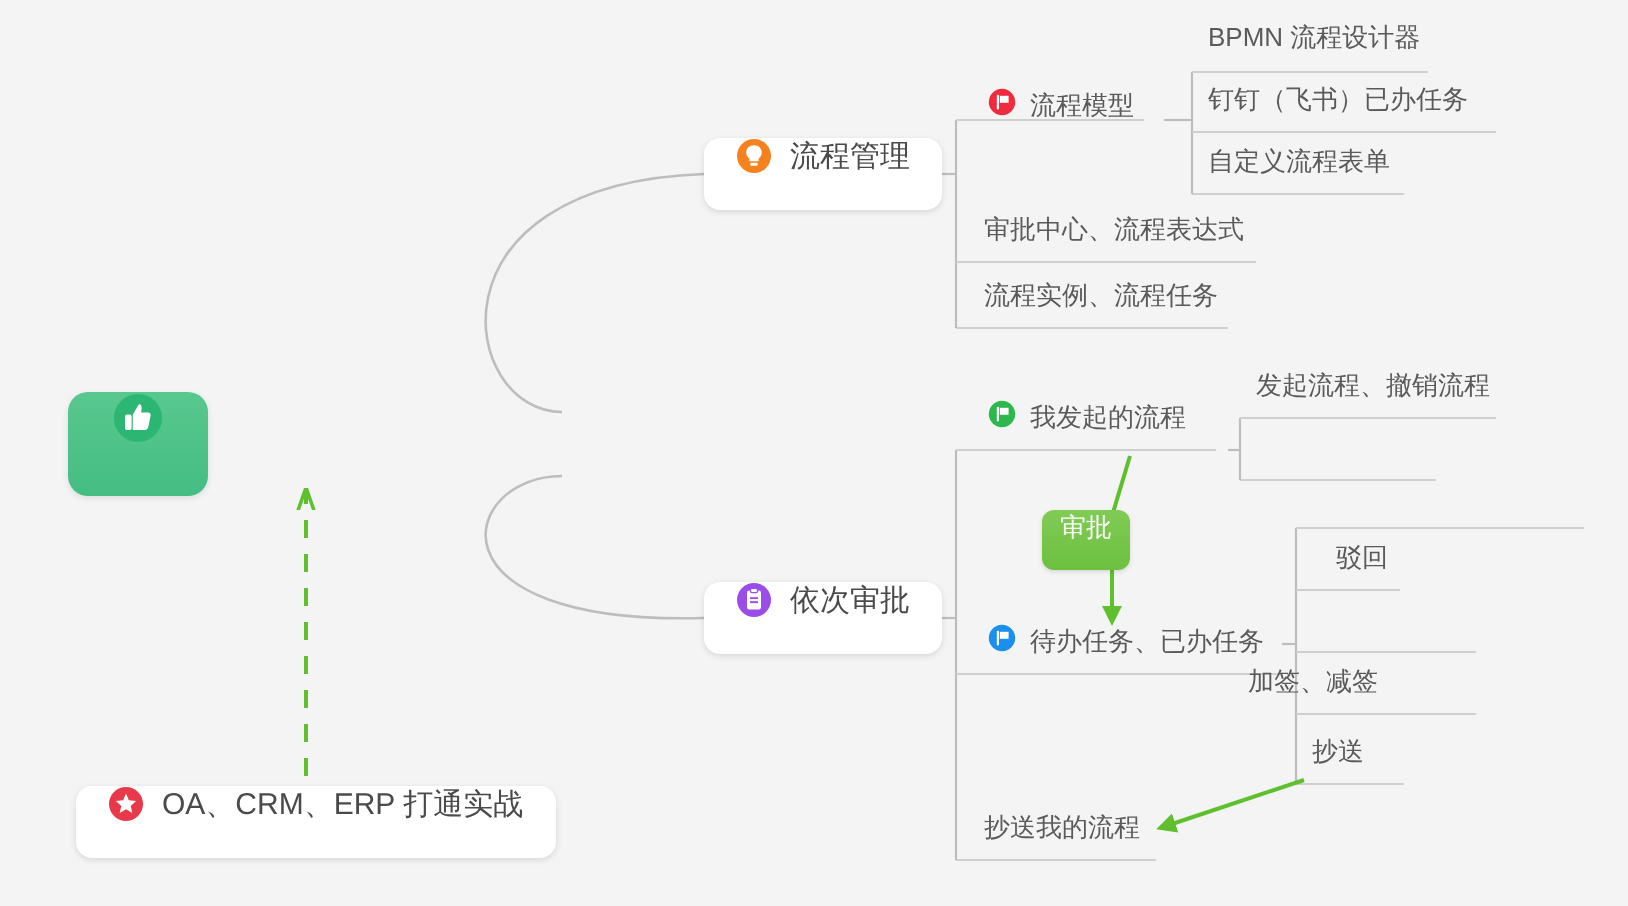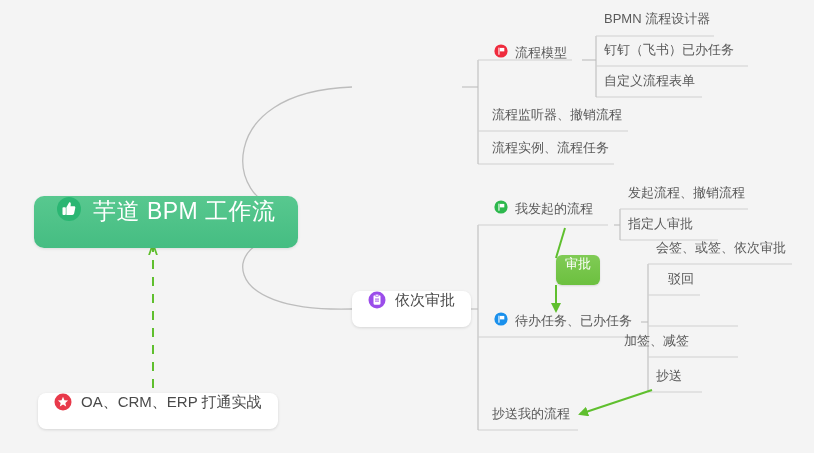--- a/index.html
+++ b/index.html
@@ -181,34 +181,45 @@
     <span class="icon icon-lg">
       <svg viewBox="0 0 26 26" width="26" height="26" aria-hidden="true">
         <circle cx="13" cy="13" r="12" fill="#2bb673"></circle>
         <path d="M10.4 11.3 L13.1 6.6 C13.4 6.0 14.3 6.0 14.6 6.7
                  C14.9 7.4 14.9 8.9 14.5 10.2 L18.1 10.2
                  C18.9 10.2 19.5 10.9 19.3 11.7 L18.1 17.6
                  C17.9 18.4 17.2 19.0 16.4 19.0 L10.4 19.0 Z" fill="#ffffff"></path>
         <rect x="6.5" y="11.2" width="3.3" height="7.8" rx="0.9" fill="#ffffff"></rect>
       </svg>
     </span>
-    <span class="node-label">芋道 BPM 工作流</span>
   </div>
 
   <div class="node card-node" style="left:38px; top:393px;">
     <span class="icon icon-md">
       <svg viewBox="0 0 18 18" width="18" height="18" aria-hidden="true">
         <circle cx="9" cy="9" r="8.5" fill="#e8394a"></circle>
         <path d="M9 3.8 L10.45 7.15 L14.05 7.5 L11.35 9.95 L12.15 13.5
                  L9 11.6 L5.85 13.5 L6.65 9.95 L3.95 7.5 L7.55 7.15 Z" fill="#ffffff"></path>
       </svg>
     </span>
     <span class="node-label">OA、CRM、ERP 打通实战</span>
   </div>
 
+  <div class="node card-node" style="left:352px; top:69px;">
+    <span class="icon icon-md">
+      <svg viewBox="0 0 18 18" width="18" height="18" aria-hidden="true">
+        <circle cx="9" cy="9" r="8.5" fill="#f5821f"></circle>
+        <path d="M9 3.6 C6.7 3.6 5.1 5.2 5.1 7.2 C5.1 8.6 5.9 9.6 6.7 10.4
+                 L6.7 11.6 L11.3 11.6 L11.3 10.4 C12.1 9.6 12.9 8.6 12.9 7.2
+                 C12.9 5.2 11.3 3.6 9 3.6 Z" fill="#ffffff"></path>
+        <rect x="7.1" y="12.4" width="3.8" height="1.5" rx="0.7" fill="#ffffff"></rect>
+      </svg>
+    </span>
+    <span class="node-label">流程管理</span>
+  </div>
 
   <div class="node plain-node" style="left:490px; top:44px;">
     <span class="icon icon-sm">
       <svg viewBox="0 0 14 14" width="14" height="14" aria-hidden="true">
         <circle cx="7" cy="7" r="6.6" fill="#ef2b3d"></circle>
         <rect x="4.4" y="3.4" width="1.1" height="7.4" rx="0.5" fill="#ffffff"></rect>
         <path d="M5.9 3.9 L10.3 3.9 L10.3 7.4 L5.9 7.4 Z" fill="#ffffff"></path>
       </svg>
     </span>
     <span class="node-label">流程模型</span>
@@ -218,21 +229,21 @@
     <span class="node-label">BPMN 流程设计器</span>
   </div>
   <div class="node plain-node no-icon" style="left:600px; top:41px;">
     <span class="node-label">钉钉（飞书）已办任务</span>
   </div>
   <div class="node plain-node no-icon" style="left:600px; top:72px;">
     <span class="node-label">自定义流程表单</span>
   </div>
 
   <div class="node plain-node no-icon" style="left:488px; top:106px;">
-    <span class="node-label">流程监听器、撤销流程</span>
+    <span class="node-label">审批中心、流程表达式</span>
   </div>
   <div class="node plain-node no-icon" style="left:488px; top:139px;">
     <span class="node-label">流程实例、流程任务</span>
   </div>
 
   <div class="node card-node" style="left:352px; top:291px;">
     <span class="icon icon-md">
       <svg viewBox="0 0 18 18" width="18" height="18" aria-hidden="true">
         <circle cx="9" cy="9" r="8.5" fill="#9b4dea"></circle>
         <rect x="5.5" y="4.3" width="7" height="9.4" rx="1.1" fill="#ffffff"></rect>
@@ -251,42 +262,36 @@
   <div class="node plain-node" style="left:490px; top:200px;">
     <span class="icon icon-sm">
       <svg viewBox="0 0 14 14" width="14" height="14" aria-hidden="true">
         <circle cx="7" cy="7" r="6.6" fill="#2db84d"></circle>
         <rect x="4.4" y="3.4" width="1.1" height="7.4" rx="0.5" fill="#ffffff"></rect>
         <path d="M5.9 3.9 L10.3 3.9 L10.3 7.4 L5.9 7.4 Z" fill="#ffffff"></path>
       </svg>
     </span>
     <span class="node-label">我发起的流程</span>
   </div>
-  <div class="node plain-node no-icon" style="left:624px; top:215px;">
-    <span class="node-label">指定人审批</span>
-  </div>
-
-  <div class="node tag-node" style="left:556px; top:255px;">
+
+  <div class="node tag-node" style="left:521px; top:255px;">
     <span class="node-label">审批</span>
   </div>
 
   <div class="node plain-node" style="left:490px; top:312px;">
     <span class="icon icon-sm">
       <svg viewBox="0 0 14 14" width="14" height="14" aria-hidden="true">
         <circle cx="7" cy="7" r="6.6" fill="#1a90ec"></circle>
         <rect x="4.4" y="3.4" width="1.1" height="7.4" rx="0.5" fill="#ffffff"></rect>
         <path d="M5.9 3.9 L10.3 3.9 L10.3 7.4 L5.9 7.4 Z" fill="#ffffff"></path>
       </svg>
     </span>
     <span class="node-label">待办任务、已办任务</span>
   </div>
 
-  <div class="node plain-node no-icon" style="left:652px; top:239px;">
-    <span class="node-label">会签、或签、依次审批</span>
-  </div>
   <div class="node plain-node no-icon" style="left:664px; top:270px;">
     <span class="node-label">驳回</span>
   </div>
   <div class="node plain-node no-icon" style="left:620px; top:332px;">
     <span class="node-label">加签、减签</span>
   </div>
   <div class="node plain-node no-icon" style="left:652px; top:367px;">
     <span class="node-label">抄送</span>
   </div>
 

